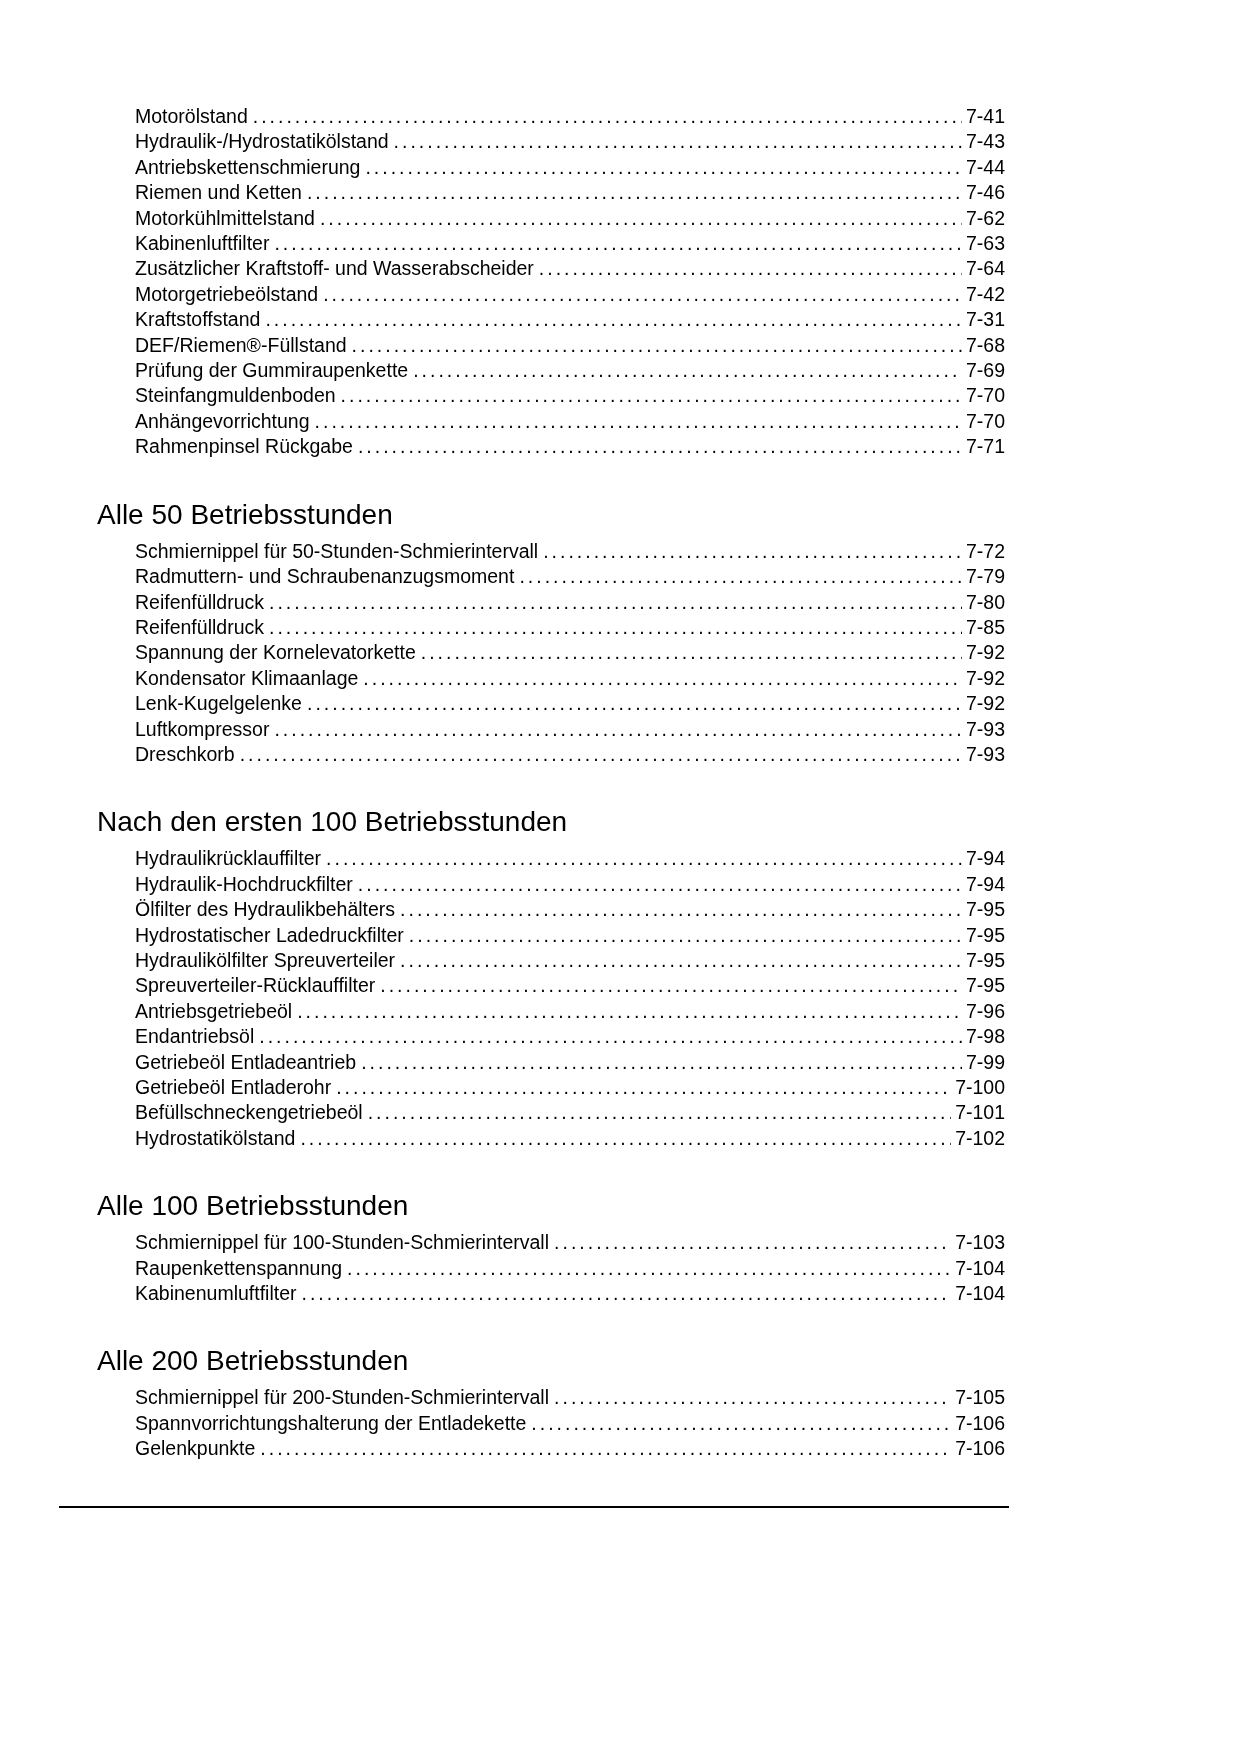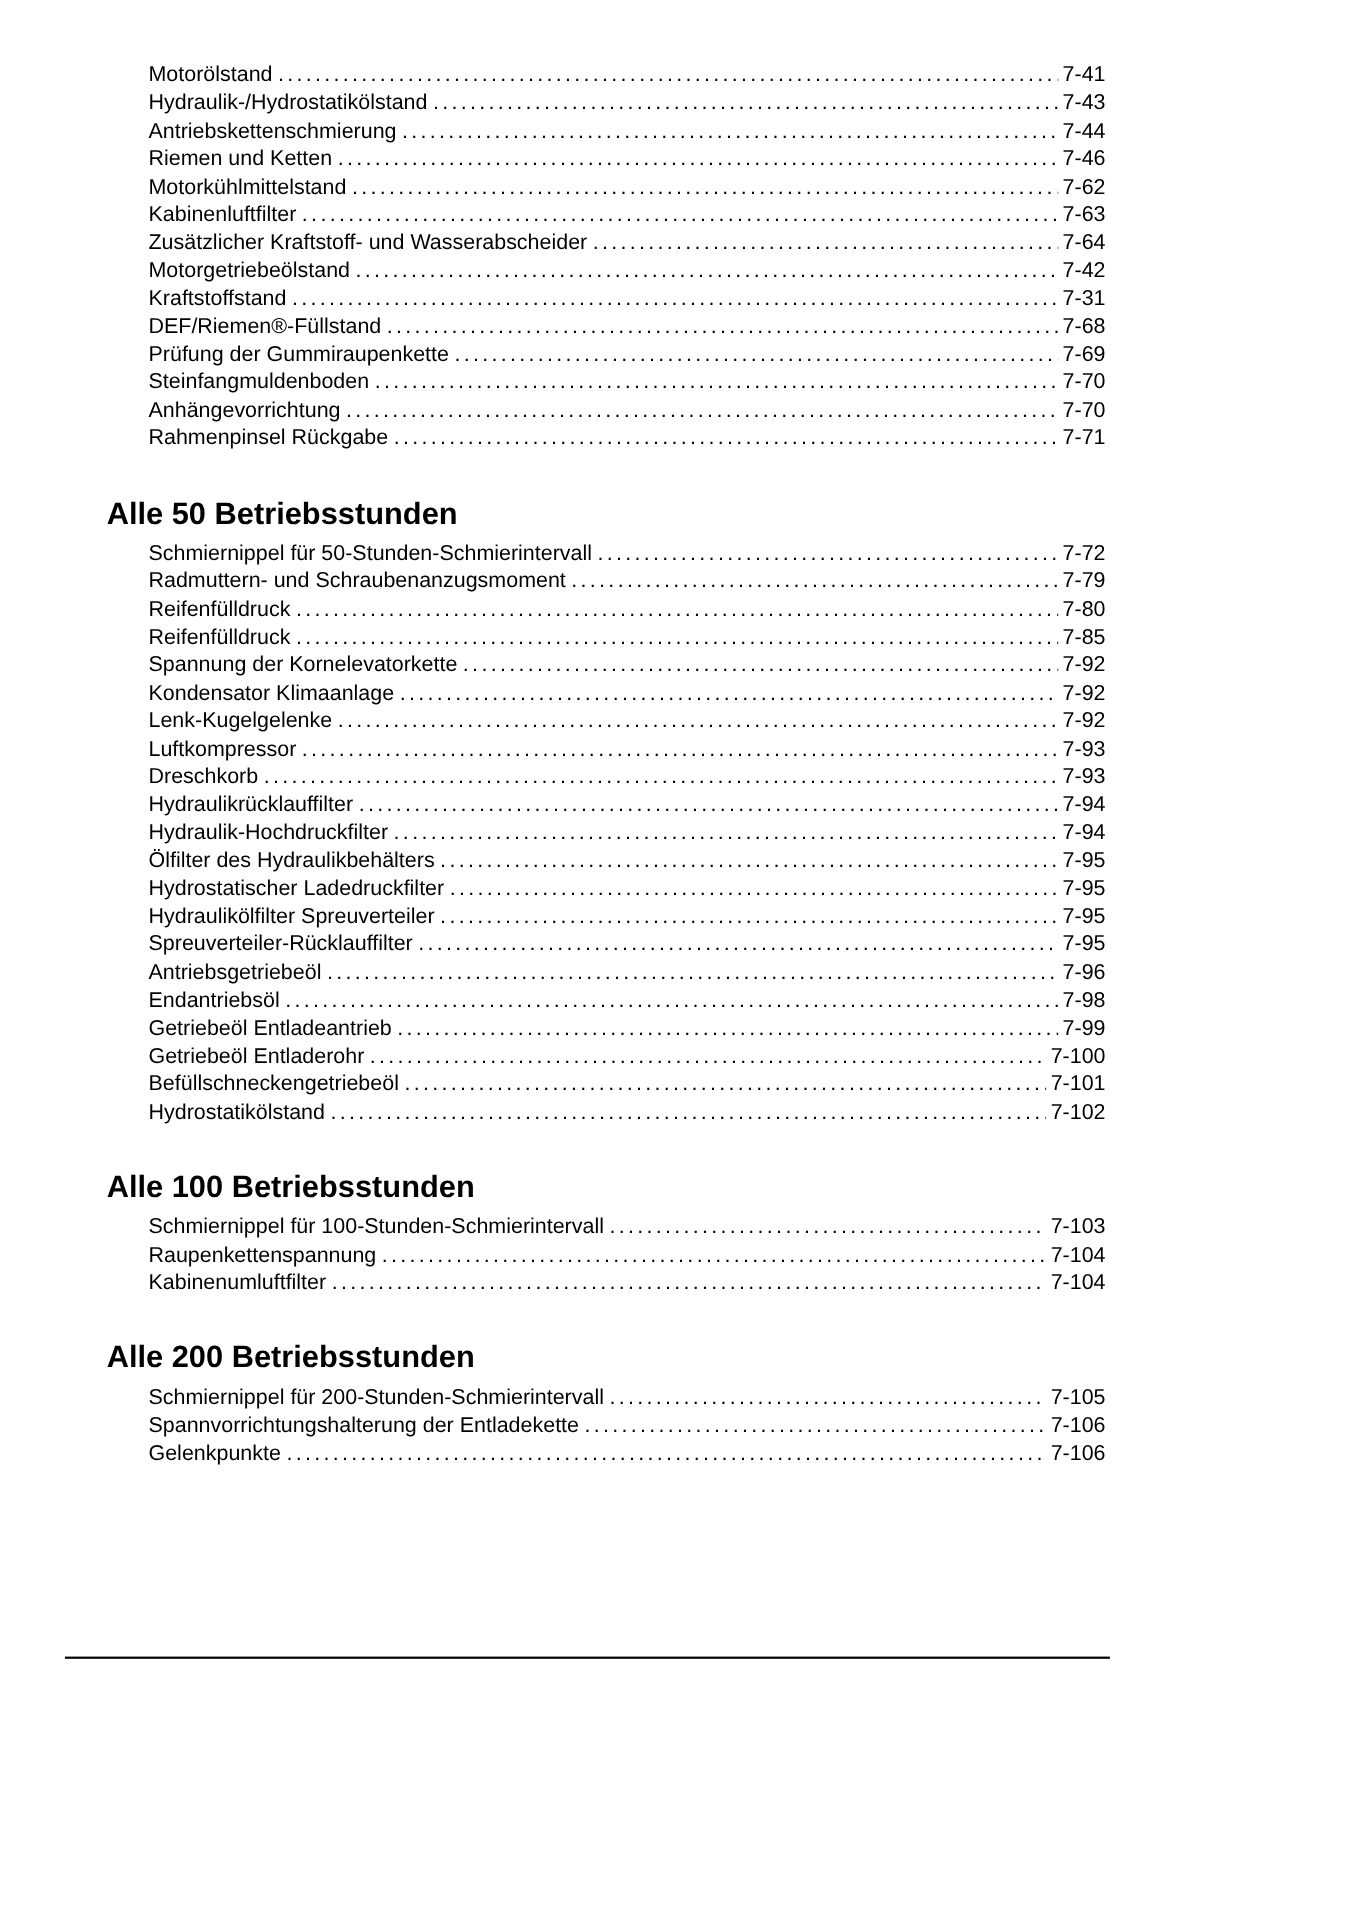--- a/index.html
+++ b/index.html
@@ -15,26 +15,26 @@
     color: #000000;
     overflow: hidden;
   }
   .content {
     position: absolute;
     top: 0;
     left: 97px;
     width: 908px;
   }
   .toc {
-    padding-top: 56px;
+    padding-top: 104px;
   }
   .heading {
     font-size: 28px;
     line-height: 33px;
-    font-weight: 700;
+    font-weight: 400;
     margin-top: 38px;
     margin-bottom: 8px;
     white-space: nowrap;
   }
   .entry {
     display: flex;
     align-items: baseline;
     font-size: 19.5px;
     line-height: 25.4px;
     padding-left: 38px;
@@ -179,20 +179,21 @@
       <div class="entry">
         <span class="title">Luftkompressor</span>
         <span class="leader">....................................................................................................................................................................................................................................................................</span>
         <span class="page-num">7-93</span>
       </div>
       <div class="entry">
         <span class="title">Dreschkorb</span>
         <span class="leader">....................................................................................................................................................................................................................................................................</span>
         <span class="page-num">7-93</span>
       </div>
+      <div class="heading">Nach den ersten 100 Betriebsstunden</div>
       <div class="entry">
         <span class="title">Hydraulikrücklauffilter</span>
         <span class="leader">....................................................................................................................................................................................................................................................................</span>
         <span class="page-num">7-94</span>
       </div>
       <div class="entry">
         <span class="title">Hydraulik-Hochdruckfilter</span>
         <span class="leader">....................................................................................................................................................................................................................................................................</span>
         <span class="page-num">7-94</span>
       </div>

